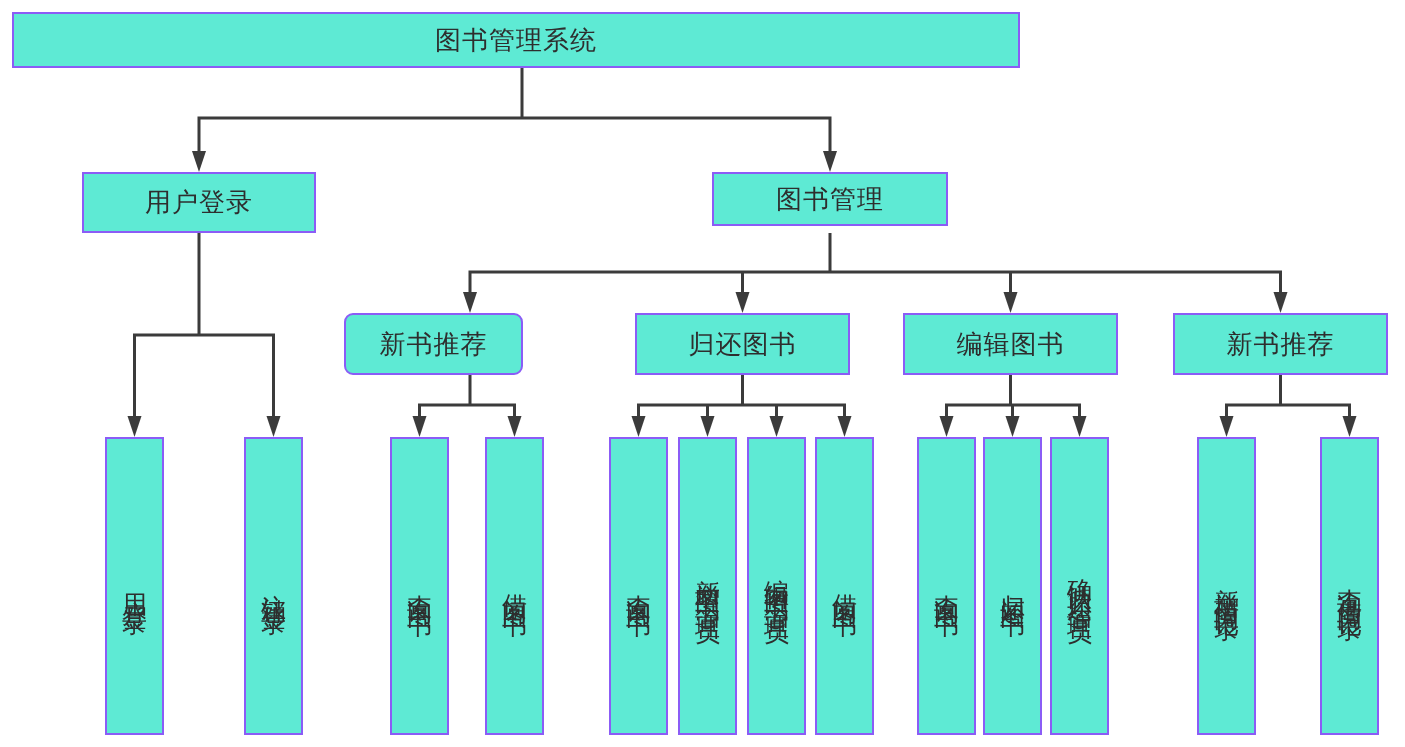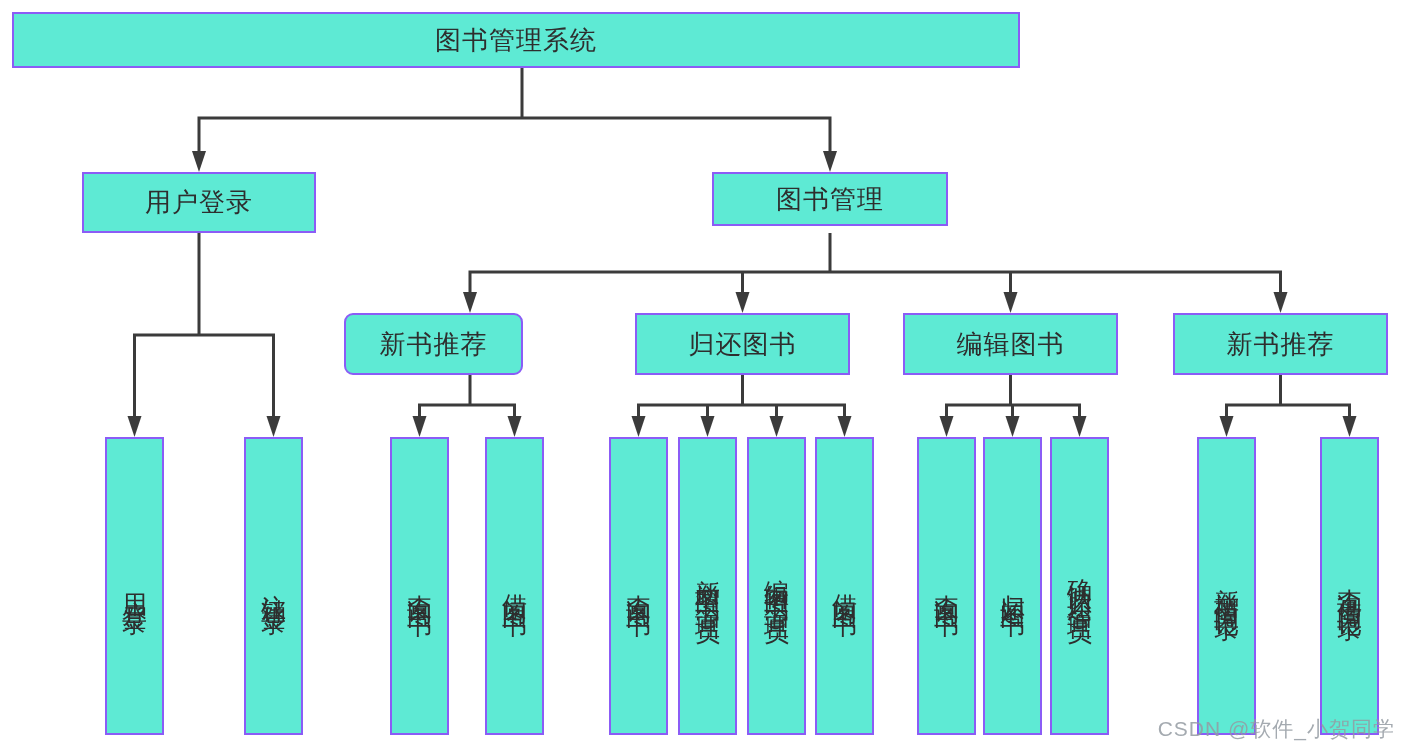--- a/index.html
+++ b/index.html
@@ -175,15 +175,14 @@
     <span class="vlabel">确认归还（管理员）</span>
   </div>
 
   <div class="box leaf" style="left:1197px;">
     <span class="vlabel">新增借阅记录</span>
   </div>
   <div class="box leaf" style="left:1320px;">
     <span class="vlabel">查询借阅记录</span>
   </div>
 
-  <div id="watermark">CSDN @软件_小贺同学</div>
 
 </div>
 
 </body></html>

